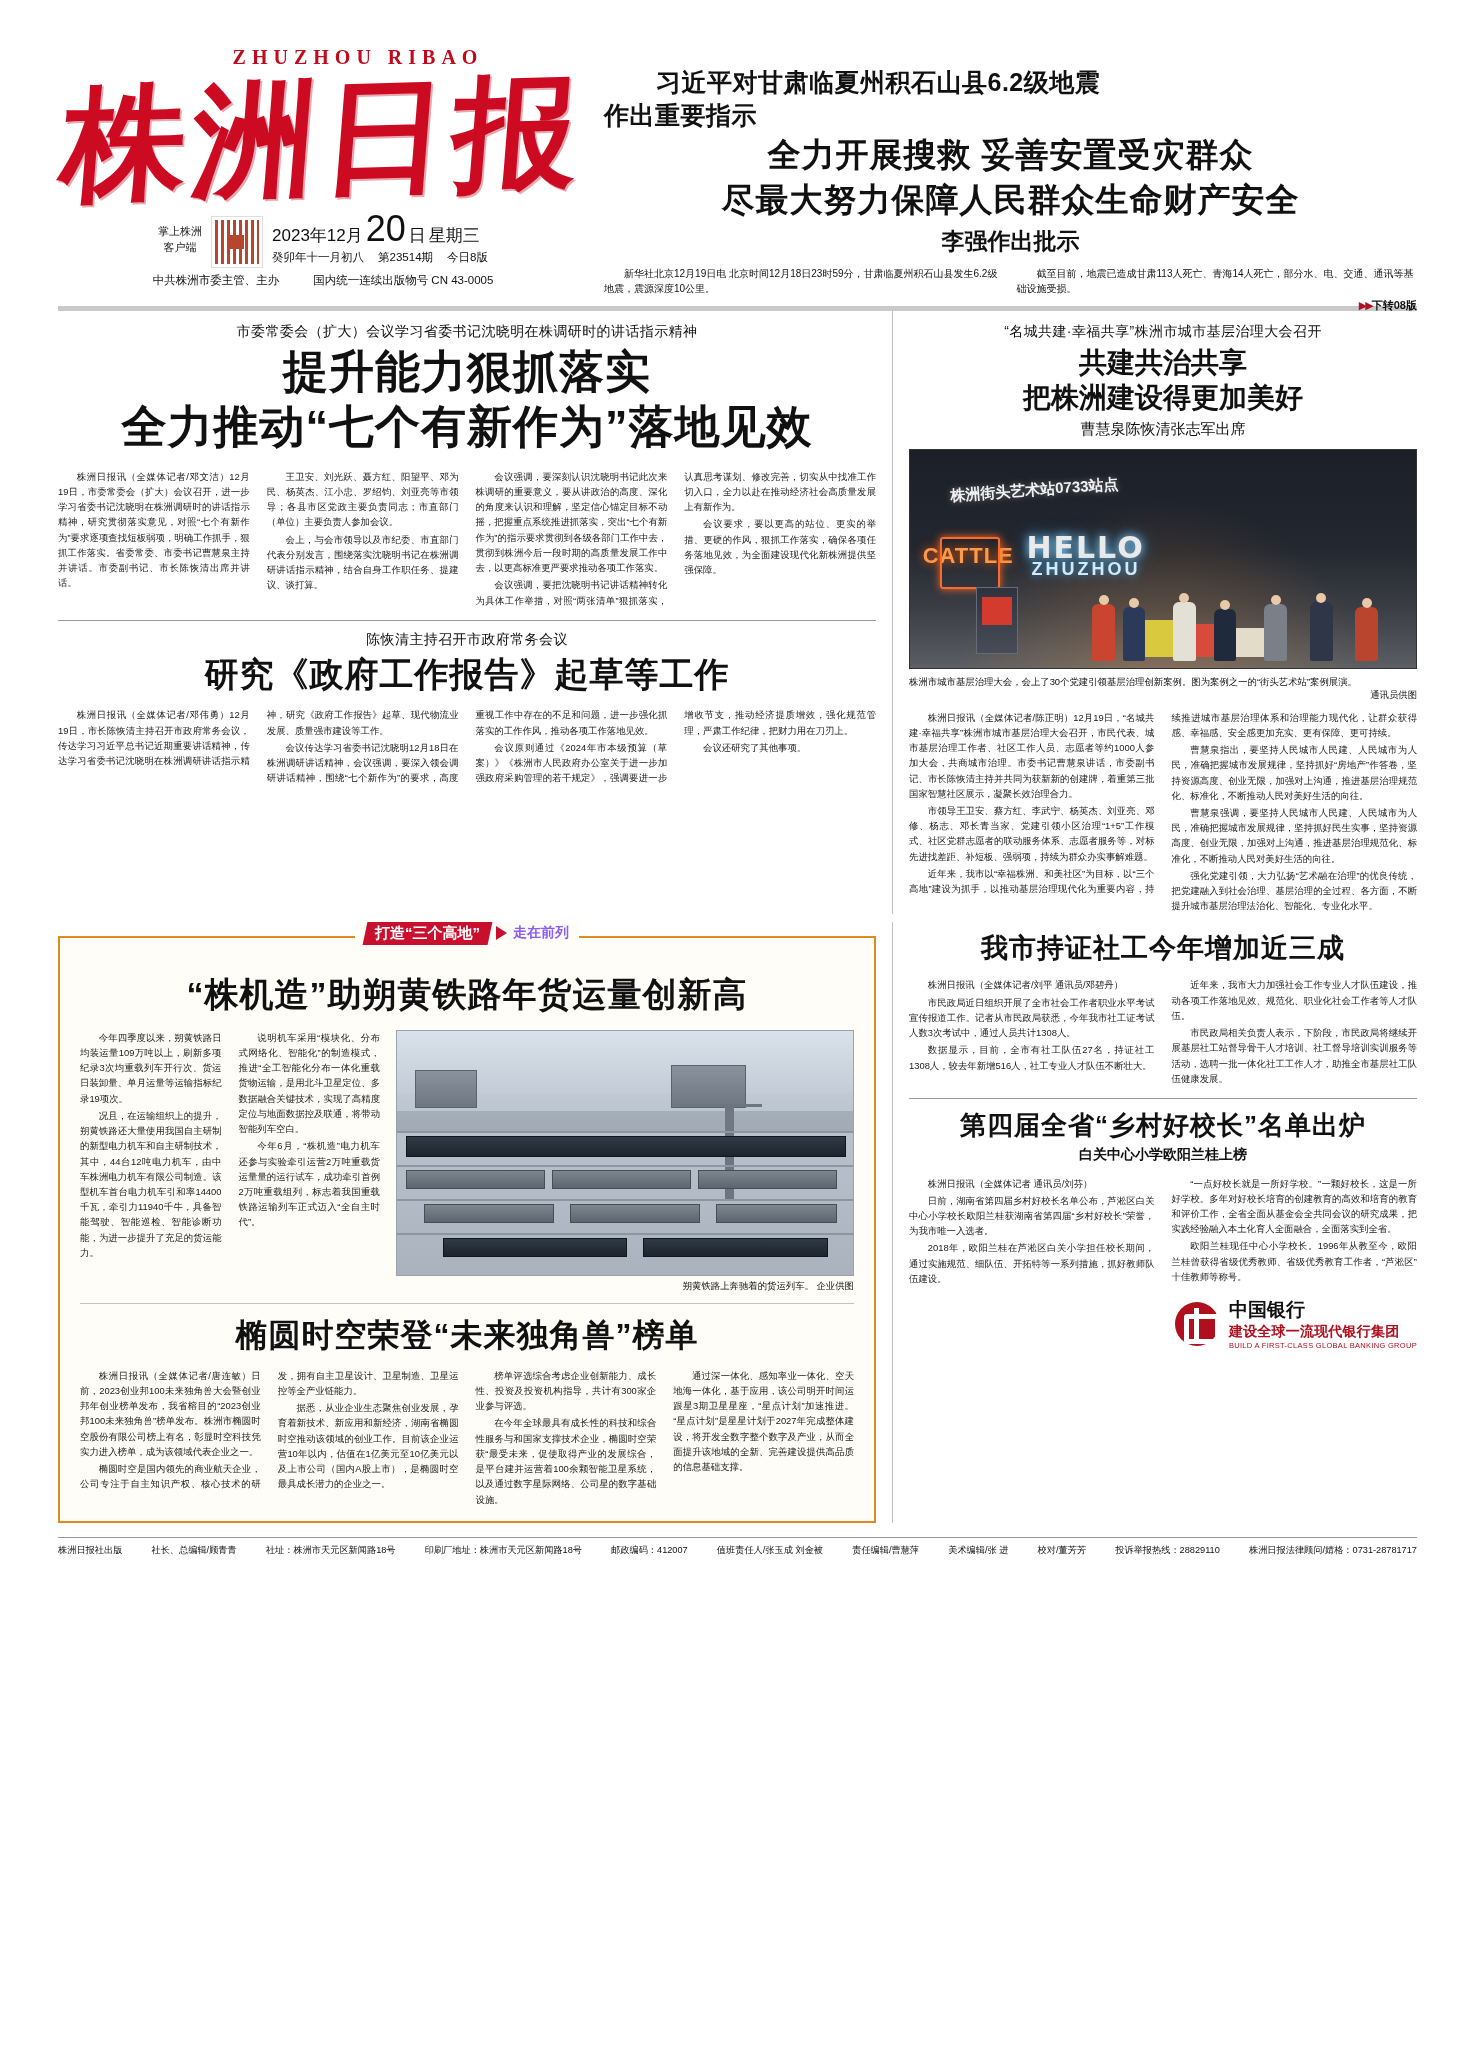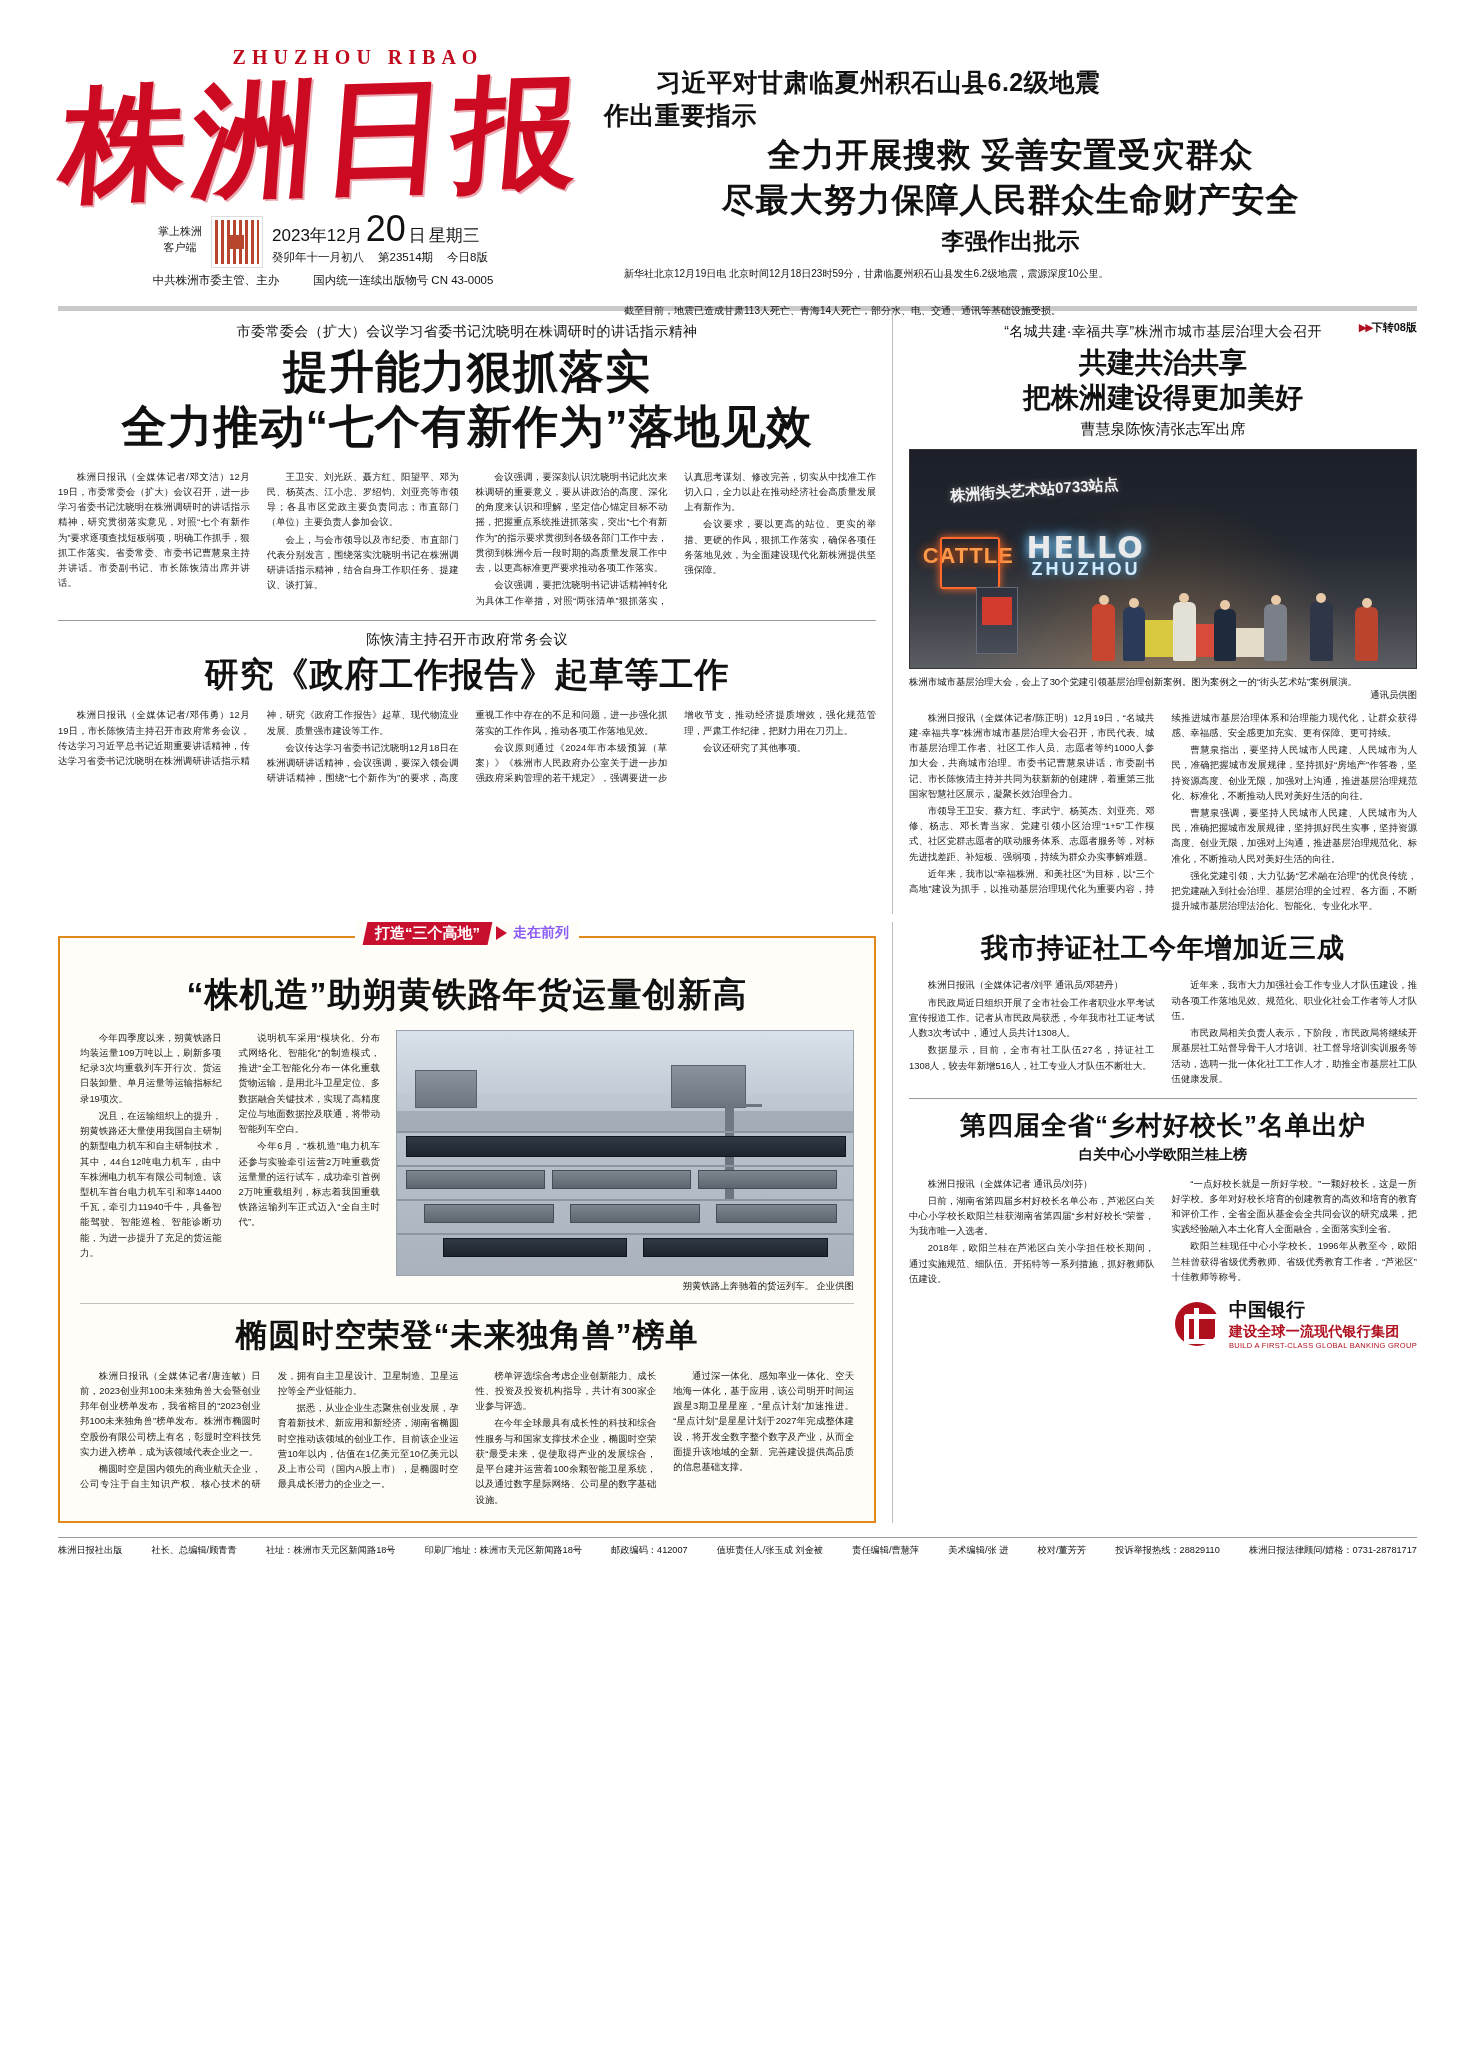--- a/index.html
+++ b/index.html
@@ -40,21 +40,21 @@
   .dateline1{font-size:17px;display:flex;align-items:baseline;gap:3px;white-space:nowrap;}
   .bigday{font-size:36px;font-weight:300;font-family:"Liberation Sans",sans-serif;line-height:.9;}
   .dateline2{font-size:11.5px;margin-top:3px;display:flex;gap:14px;white-space:nowrap;}
   .mh-sub{font-size:11.5px;text-align:center;margin-top:6px;display:flex;justify-content:center;gap:34px;}
 
   .mh-right{flex:1;padding-left:16px;padding-top:20px;}
   .hl-kicker{font-size:25px;font-weight:700;line-height:1.32;letter-spacing:.5px;}
   .hl-kicker .ind{padding-left:52px;}
   .hl-main{font-size:33px;font-weight:800;line-height:1.3;text-align:center;letter-spacing:1px;margin-top:2px;}
   .hl-sub{font-size:23px;font-weight:700;text-align:center;margin-top:4px;}
-  .hl-brief{display:flex;gap:22px;margin-top:9px;font-size:10px;line-height:1.5;flex-direction:column;}
+  .hl-brief{display:flex;gap:12px;margin-top:9px;font-size:10px;line-height:1.5;}
   .hl-brief .c{flex:1;text-indent:2em;}
   .jump{text-align:right;font-size:11px;font-weight:700;margin-top:2px;}
   .jump .arr{color:#b10f22;letter-spacing:-2px;}
 
   
   .rule-thick{height:5px;background:#c9c9c9;margin:6px 0 0;}
 
   
   .row{display:flex;}
   .col-left{width:834px;padding-right:16px;box-sizing:border-box;}

